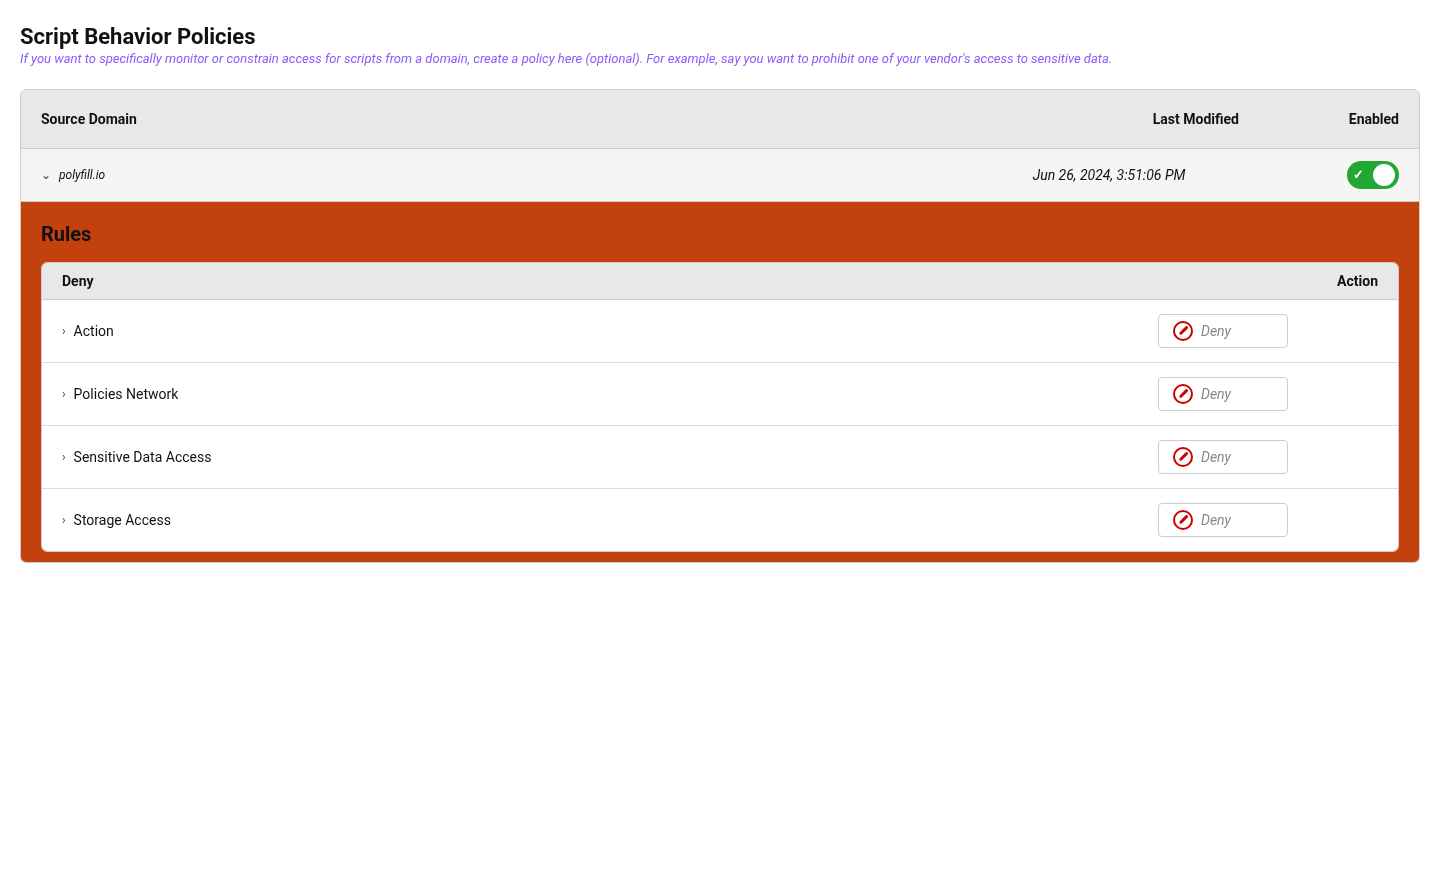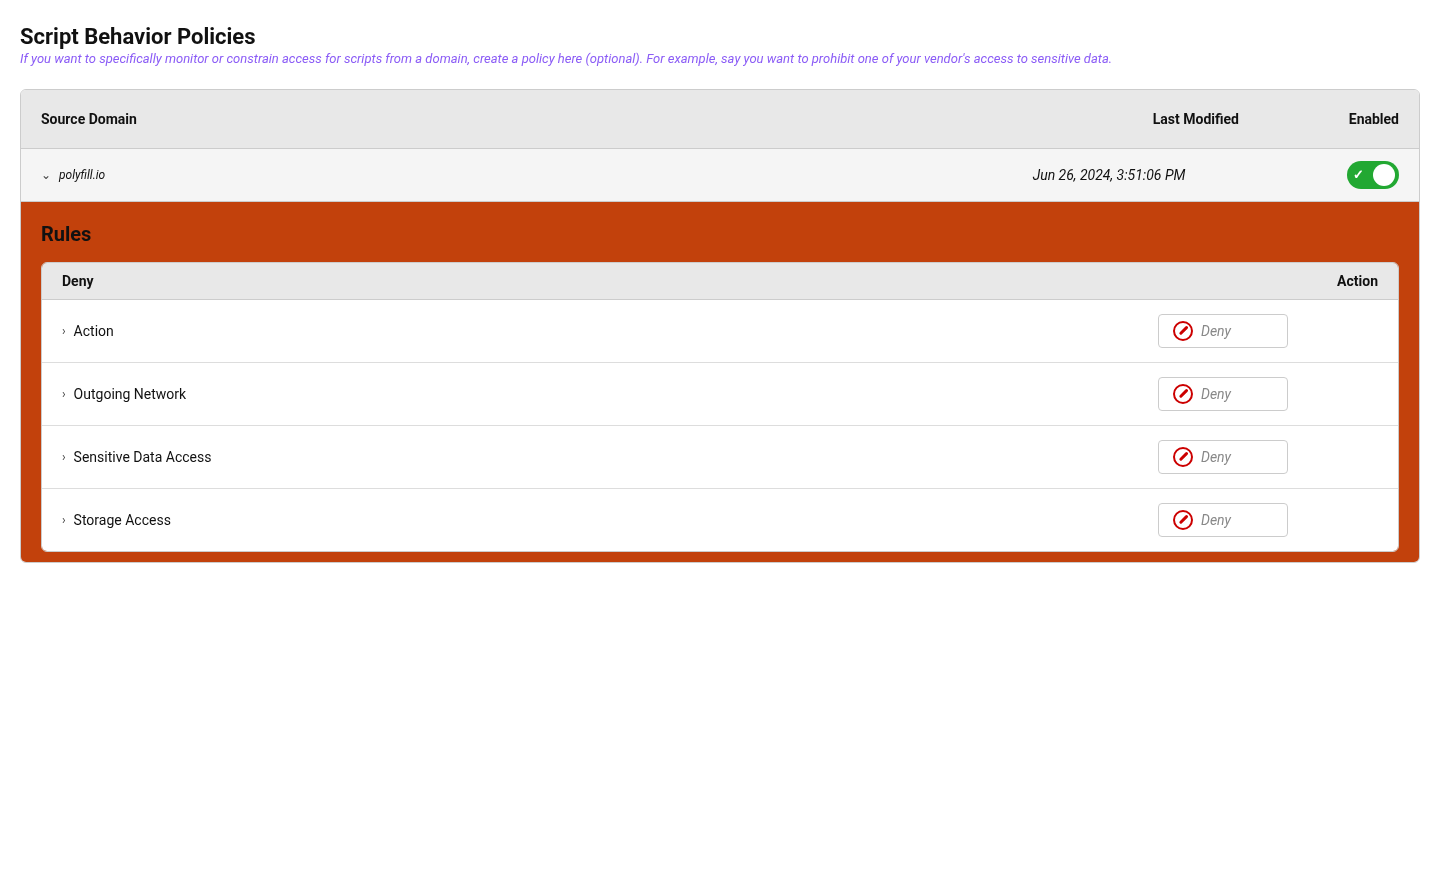--- a/index.html
+++ b/index.html
@@ -285,21 +285,21 @@
           <div class="deny-badge">
             <div class="deny-icon"></div>
             <span class="deny-label">Deny</span>
           </div>
         </div>
       </div>
 
       <div class="rules-data-row">
         <div class="type-cell">
           <span class="chevron-right">›</span>
-          <span>Outgoing Network</span>
+          <span>Policies Network</span>
         </div>
         <div class="action-cell">
           <div class="deny-badge">
             <div class="deny-icon"></div>
             <span class="deny-label">Deny</span>
           </div>
         </div>
       </div>
 
       <div class="rules-data-row">

